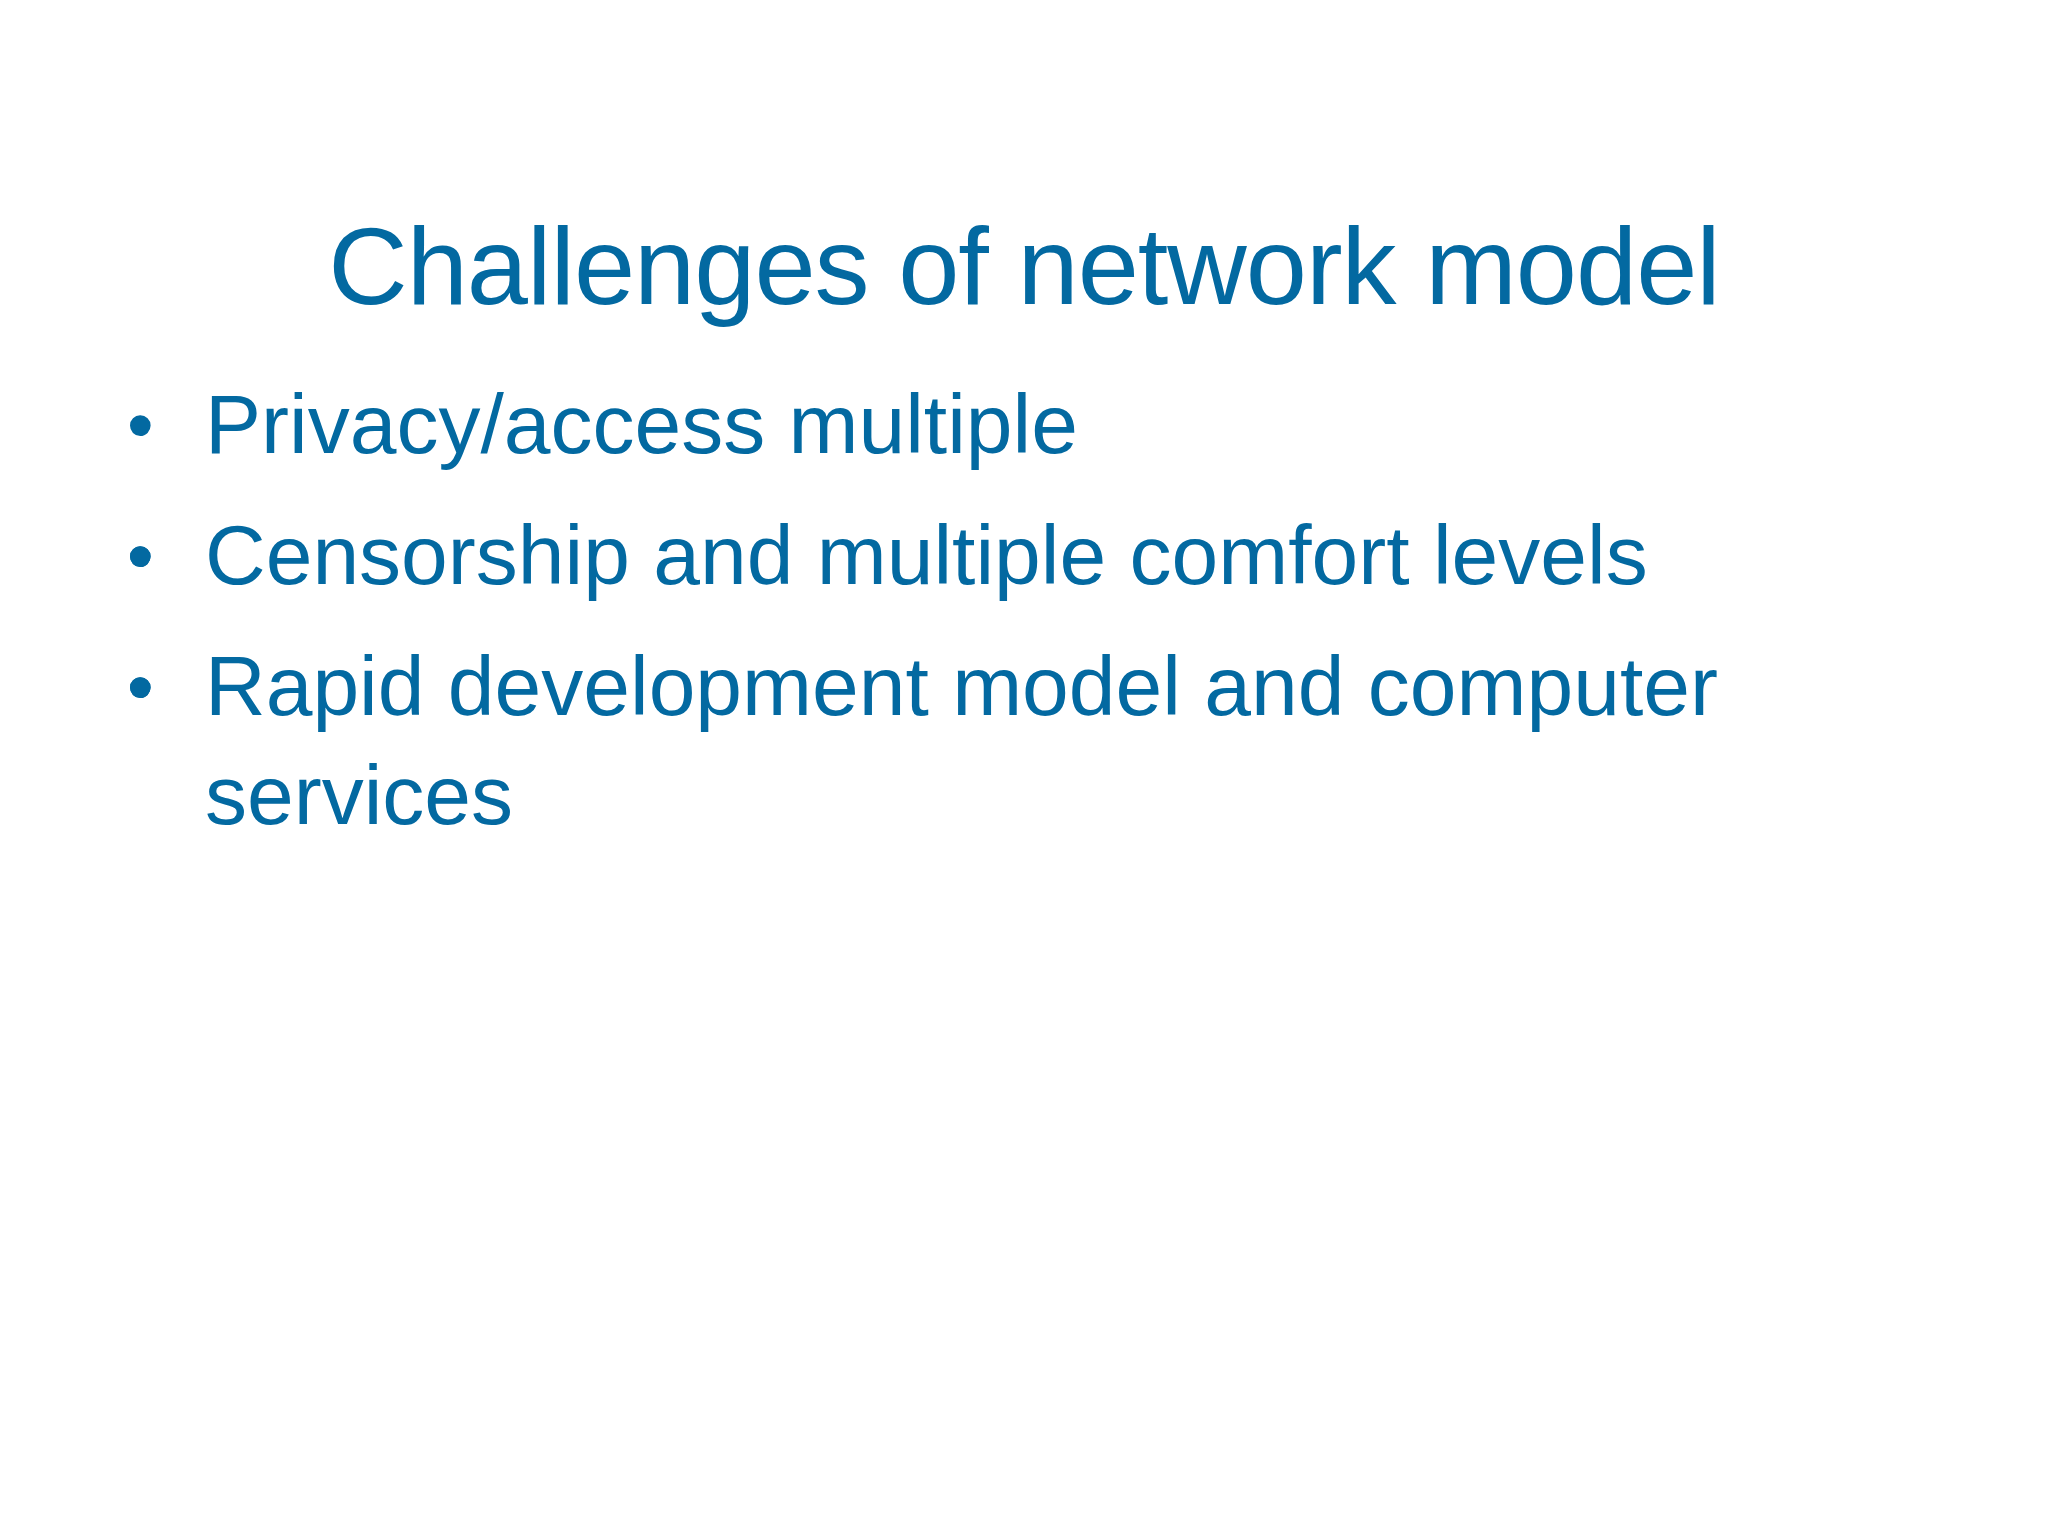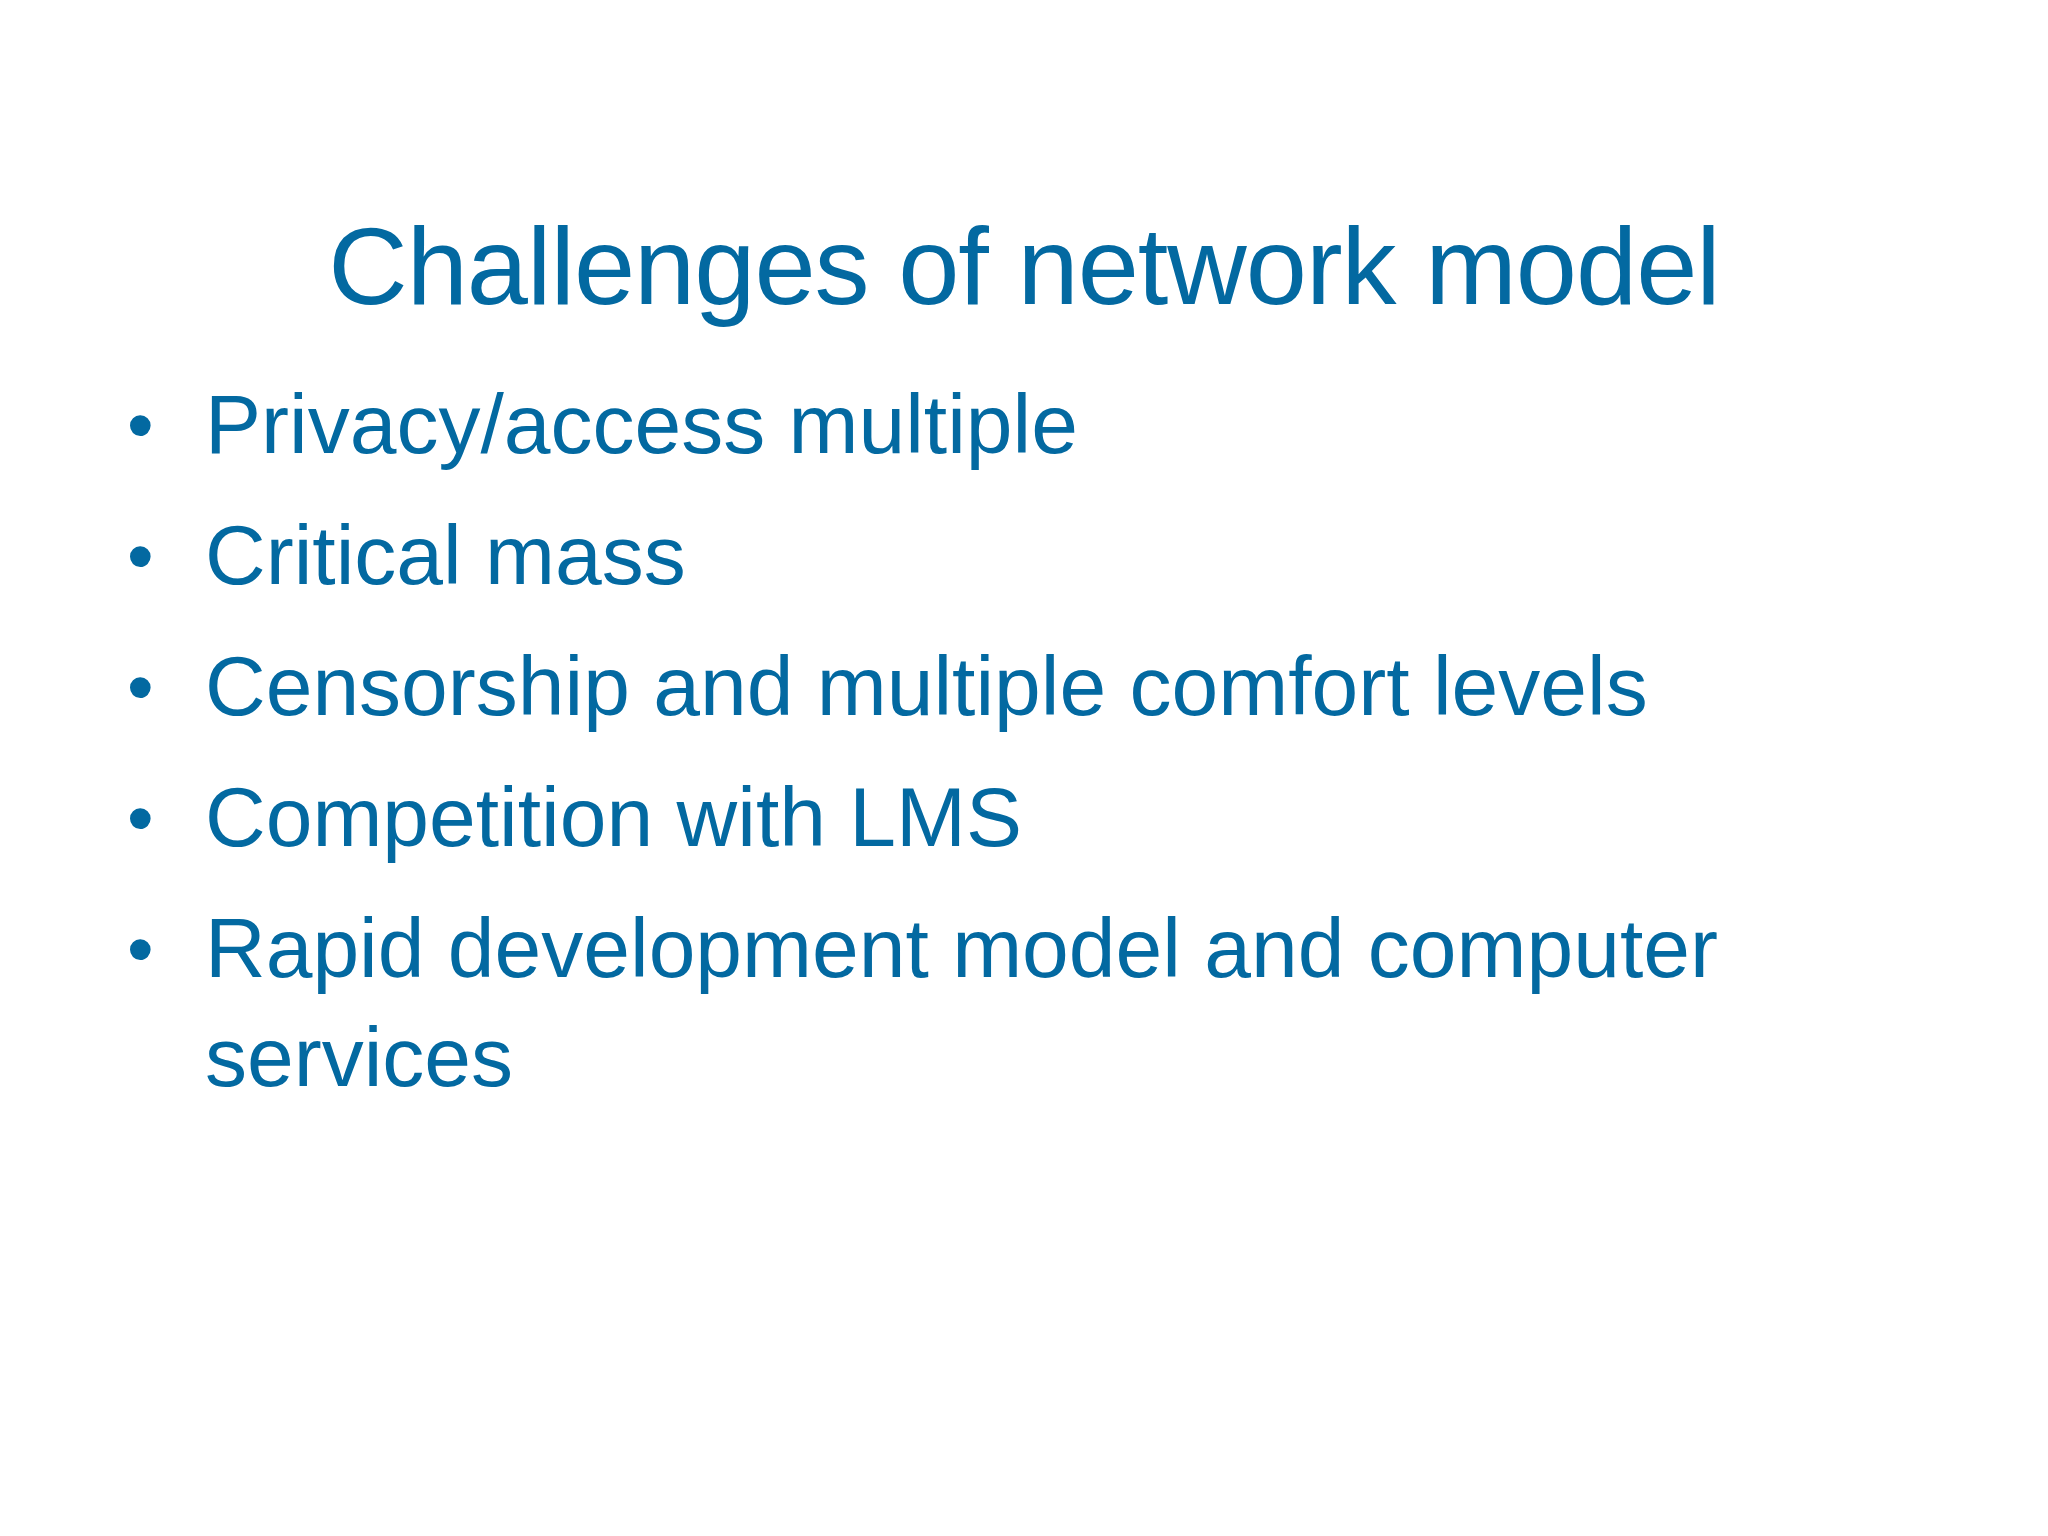--- a/index.html
+++ b/index.html
@@ -61,31 +61,29 @@
 
   <ul class="bullet-list">
 
     <li class="bullet-item">
       <span class="bullet-marker">•</span>
       <span class="bullet-text">Privacy/access multiple</span>
     </li>
 
     <li class="bullet-item">
       <span class="bullet-marker">•</span>
-      <span class="bullet-text">Critical mass</span>
     </li>
 
     <li class="bullet-item">
       <span class="bullet-marker">•</span>
       <span class="bullet-text">Censorship and multiple comfort levels</span>
     </li>
 
     <li class="bullet-item">
       <span class="bullet-marker">•</span>
-      <span class="bullet-text">Competition with LMS</span>
     </li>
 
     <li class="bullet-item">
       <span class="bullet-marker">•</span>
       <span class="bullet-text">Rapid development model and computer services</span>
     </li>
 
   </ul>
 
 </div>

